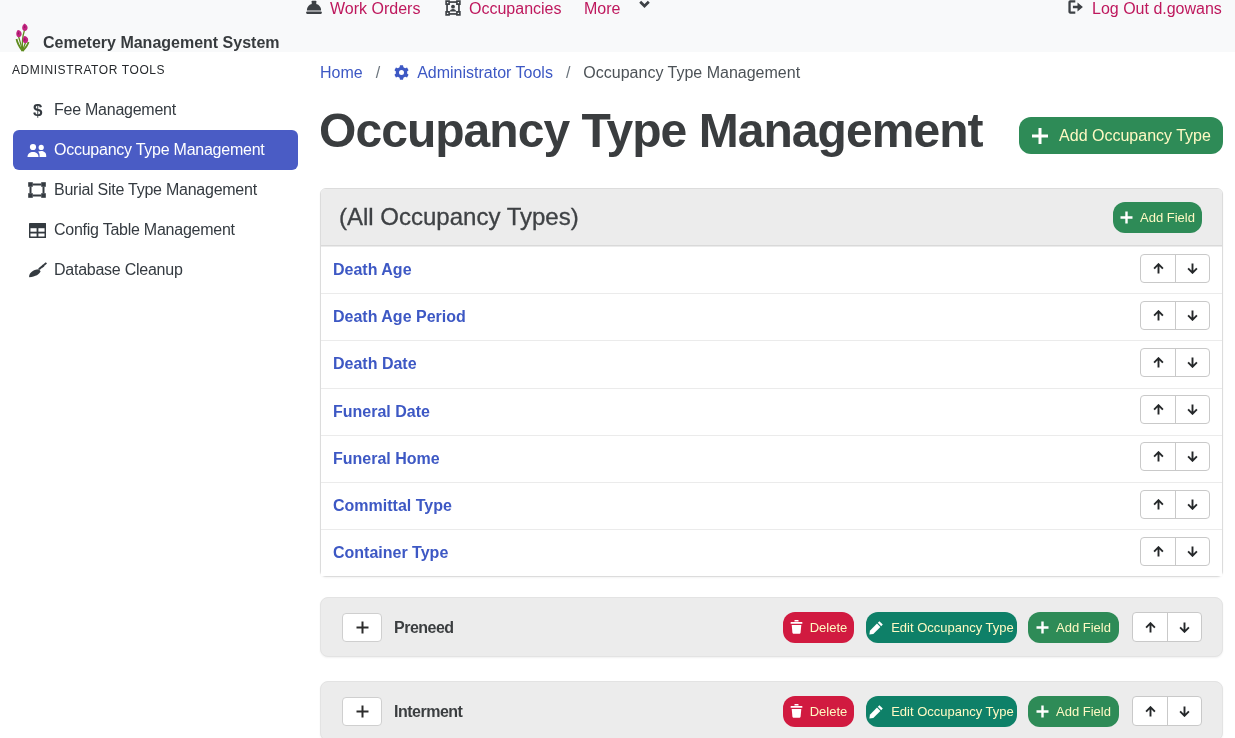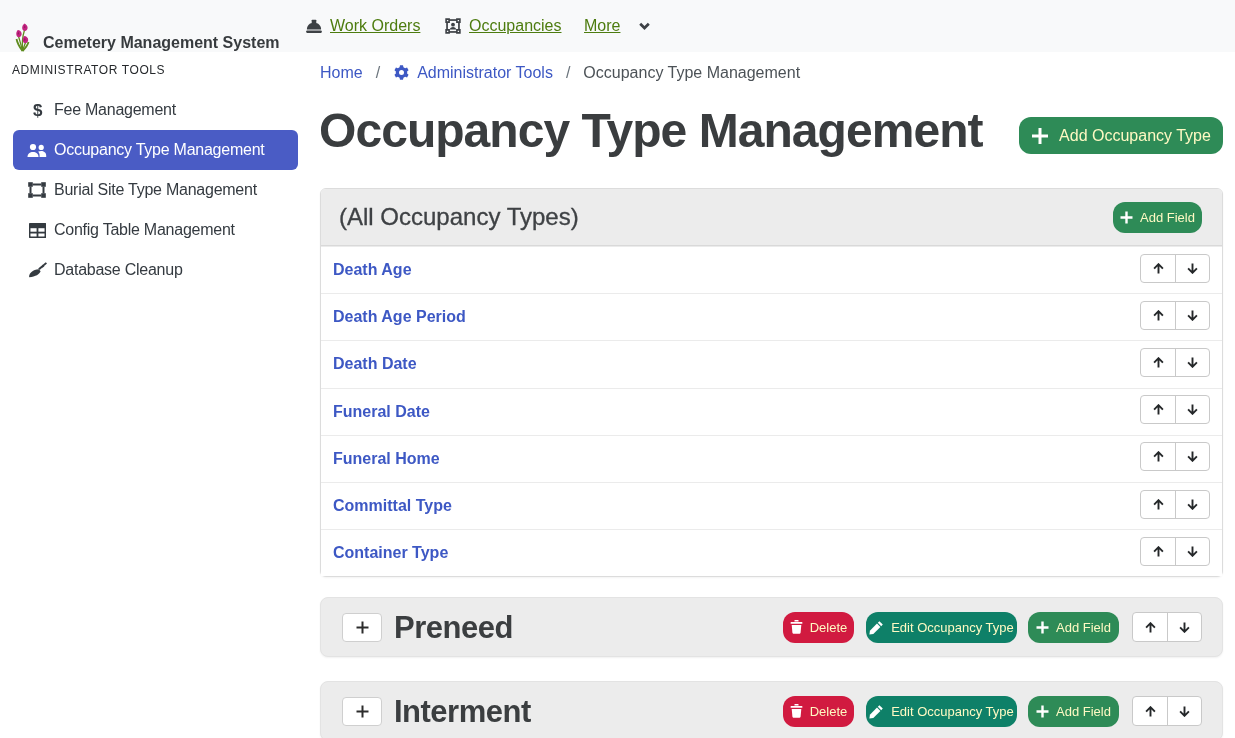--- a/index.html
+++ b/index.html
@@ -7,22 +7,22 @@
   html,body { width:1235px; height:738px; overflow:hidden; background:#fff;
     font-family:"Liberation Sans", sans-serif; position:relative; }
 
   
   .navbar { position:absolute; left:0; top:0; width:1235px; height:52px;
     background:#f8f9fa; }
   .brand { position:absolute; left:15px; top:0; height:52px; display:flex;
     align-items:flex-end; }
   .brand svg { display:block; }
   .brand-text { margin-left:12px; font-size:16px; font-weight:bold; color:#373b3e; }
-  .navlink { position:absolute; top:0; height:52px; display:flex; align-items:center;
-    color:#4d7c0f; font-size:16px;text-decoration:underline; }
+  .navlink { position:absolute; top:0; height:52px; display:flex; 
+    color:#be185d; font-size:16px; }
   .navlink svg { margin-right:8px; }
 
   
   .side-head { position:absolute; left:12px; top:63px; font-size:12px;
     letter-spacing:0.6px; color:#25282b; }
   .side-item { position:absolute; left:13px; width:285px; height:40px;
     border-radius:6px; display:flex; align-items:center; color:#343a40;
     font-size:16px; letter-spacing:-0.25px; }
   .side-item .ic { width:22px; margin-left:13px; margin-right:0;
     display:flex; justify-content:center; }
@@ -66,21 +66,21 @@
   .updown .ub { width:34px; display:flex; align-items:center; justify-content:center; }
   .updown .ub + .ub { border-left:1px solid #c9c9c9; }
 
   
   .bar { position:absolute; left:320px; width:903px; height:60px;
     background:#ececec; border:1px solid #e3e3e3; border-radius:8px;
     box-shadow:0 1px 2px rgba(0,0,0,0.06);
     display:flex; align-items:center; padding:0 20px 0 21px; }
   .bar .plus-btn { width:40px; height:29px; background:#fff; border:1px solid #cfcfcf;
     border-radius:4px; display:flex; align-items:center; justify-content:center; }
-  .bar .bt { font-size:31px; font-weight:bold; color:#3b3e40; margin-left:12px;
+  .bar .bt { font-size:16px; font-weight:bold; color:#3b3e40; margin-left:12px;
     letter-spacing:-0.5px; position:relative; top:1px; }
   .bar .sp { margin-left:auto; display:flex; align-items:center; }
   .btn-del { width:71px; background:#d11a40; }
   .btn-edit { width:151px; background:#0e8068; margin-left:12px; }
   .btn-addfield { width:91px; background:#2e8b57; margin-left:11px; }
   .updown2 { margin-left:13px; display:flex; height:30px; border:1px solid #c9c9c9;
     border-radius:4px; background:#fff; }
   .updown2 .ub { width:34px; display:flex; align-items:center; justify-content:center; }
   .updown2 .ub + .ub { border-left:1px solid #c9c9c9; }
 </style>
@@ -136,20 +136,27 @@
     <span>Occupancies</span>
   </div>
 
   <div class="navlink" style="left:584px;gap:8px;">
     <span>More</span>
     <svg width="11" height="8" viewBox="0 0 11 8" style="margin-left:11px; margin-right:0;">
       <path d="M1.2 1.7 L5.5 6 L9.8 1.7" fill="none" stroke="#3d4145" stroke-width="2.7"></path>
     </svg>
   </div>
 
+  <div class="navlink" style="left:1068px;">
+    <svg width="16" height="14" viewBox="0 0 16 14" fill="#3d4145">
+      <path d="M7.3 0.3 L7.3 2.5 L2.7 2.5 L2.7 11.5 L7.3 11.5 L7.3 13.7 L2.3 13.7 C1.2 13.7 0.4 12.9 0.4 11.8 L0.4 2.2 C0.4 1.1 1.2 0.3 2.3 0.3 Z"></path>
+      <path d="M9.5 2.4 L14.9 7 L9.5 11.6 L9.5 8.3 L4.9 8.3 L4.9 5.7 L9.5 5.7 Z"></path>
+    </svg>
+    <span>Log Out d.gowans</span>
+  </div>
 </div>
 
 <div class="side-head">ADMINISTRATOR TOOLS</div>
 
 <div class="side-item" style="top:90px;">
   <span class="ic">
     <svg width="11" height="18" viewBox="0 0 11 18">
       <text x="5.5" y="15" text-anchor="middle" font-family="Liberation Sans" font-size="17" font-weight="bold" fill="#343a40">$</text>
     </svg>
   </span>

